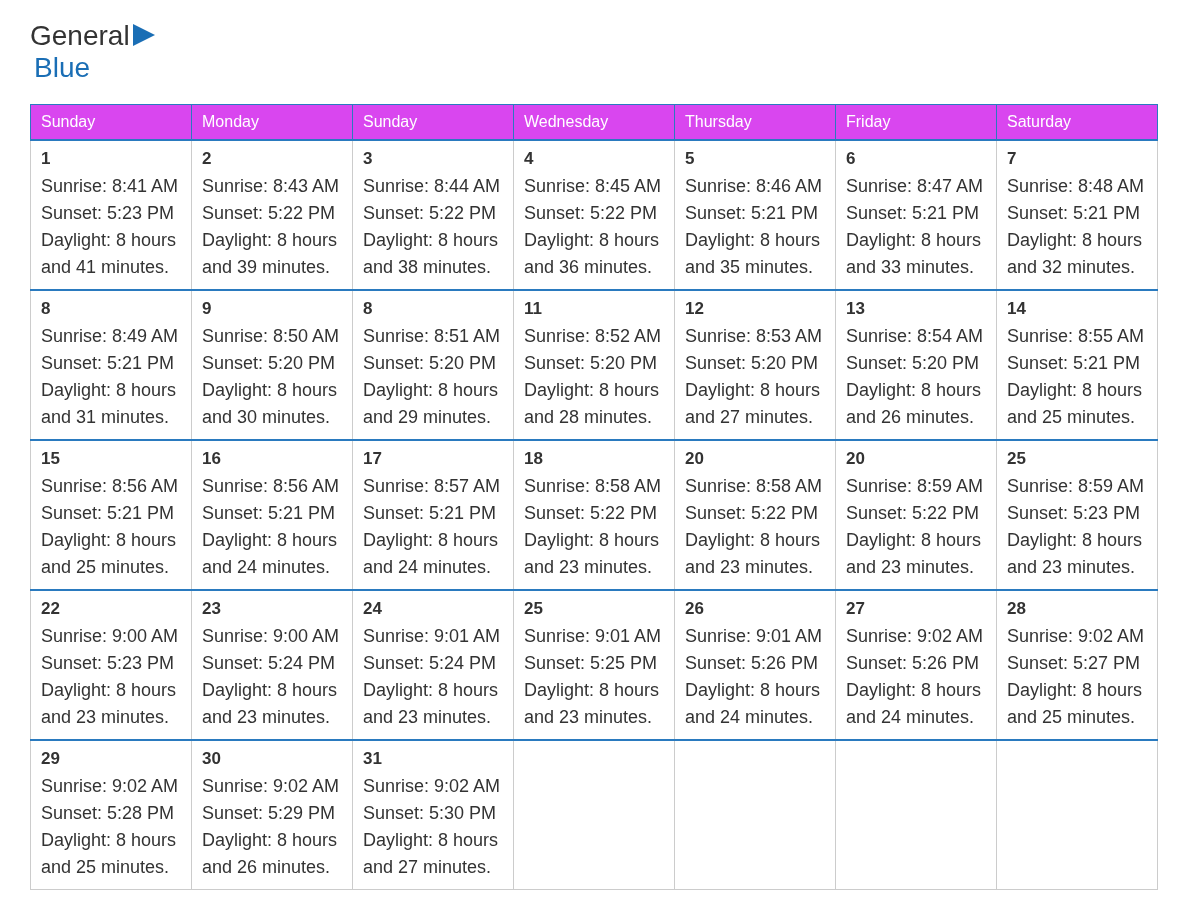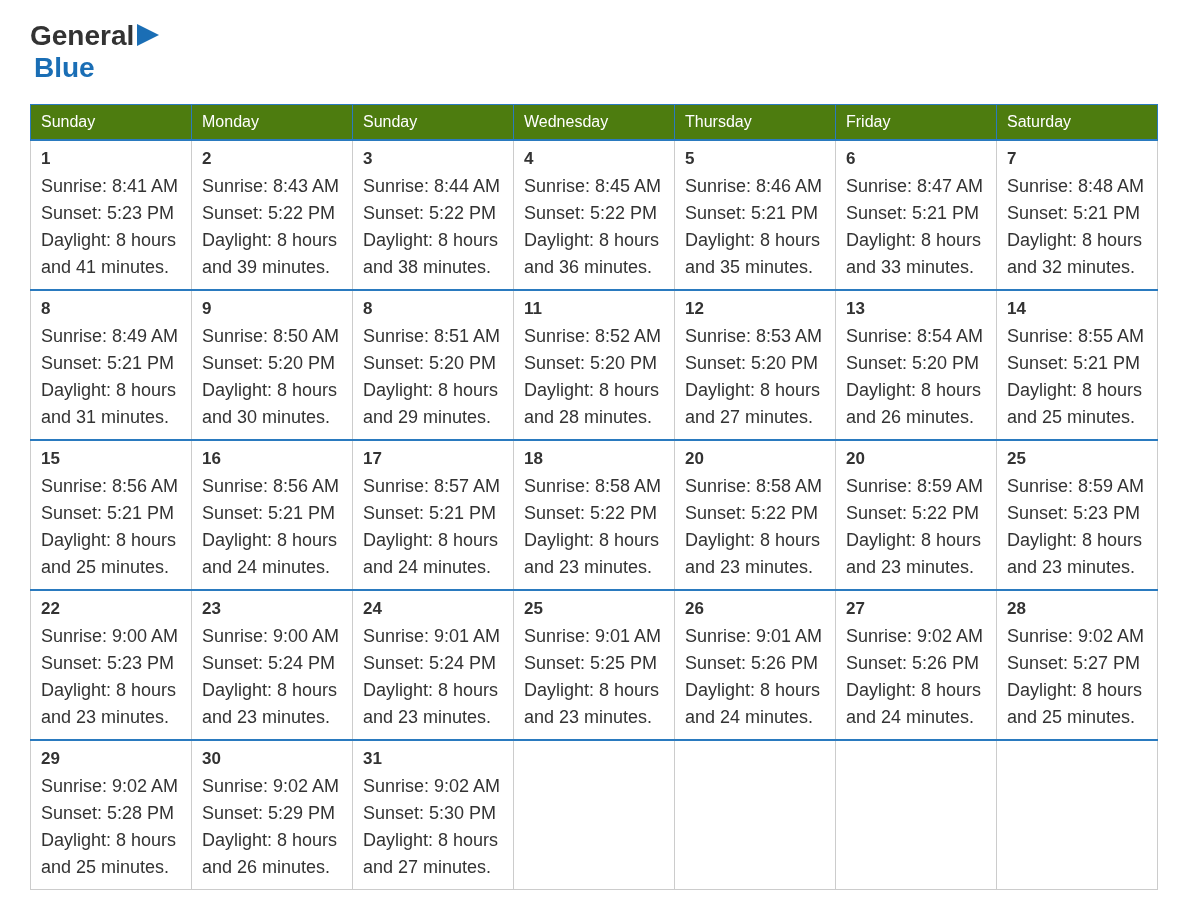--- a/index.html
+++ b/index.html
@@ -21,42 +21,42 @@
       flex-direction: column;
       align-items: flex-start;
     }
     .logo-line1 {
       display: flex;
       align-items: center;
     }
     .logo-line2 {
       color: #1a6eb5;
       font-size: 28px;
-      font-weight: bold;
+      font-weight: normal;
       margin-left: 4px;
     }
     .title-block {
       text-align: right;
     }
     .calendar-title {
       font-size: 52px;
       font-weight: normal;
       color: #333;
     }
     .calendar-subtitle {
       font-size: 22px;
       color: #555;
     }
     table {
       width: 100%;
       border-collapse: collapse;
       table-layout: fixed;
     }
     th {
-      background-color: #4d7c0f;
+      background-color: #d946ef;
       color: #fff;
       padding: 8px 10px;
       text-align: left;
       font-size: 16px;
       font-weight: normal;
       border: 1px solid #2a7abf;
     }
     td {
       vertical-align: top;
       padding: 8px 10px;
@@ -84,21 +84,21 @@
     tr td:first-child {
       border-left: 1px solid #ccc;
     }
   </style>
 </head>
 <body>
 
 <div class="header">
   <div class="logo-wrapper">
     <div class="logo-line1">
-      <span style="font-size:28px;font-weight:bold;color:#333;">General</span>
+      <span style="font-size:28px;font-weight:normal;color:#333;">General</span>
       <div style="display:inline-block;margin-left:3px;margin-top:2px;">
         <svg width="22" height="22" viewBox="0 0 22 22">
           <polygon points="0,0 22,11 0,22" fill="#1a6eb5"></polygon>
         </svg>
       </div>
     </div>
     <div class="logo-line2">Blue</div>
   </div>
   <div class="title-block">
     <div class="calendar-title"></div>

